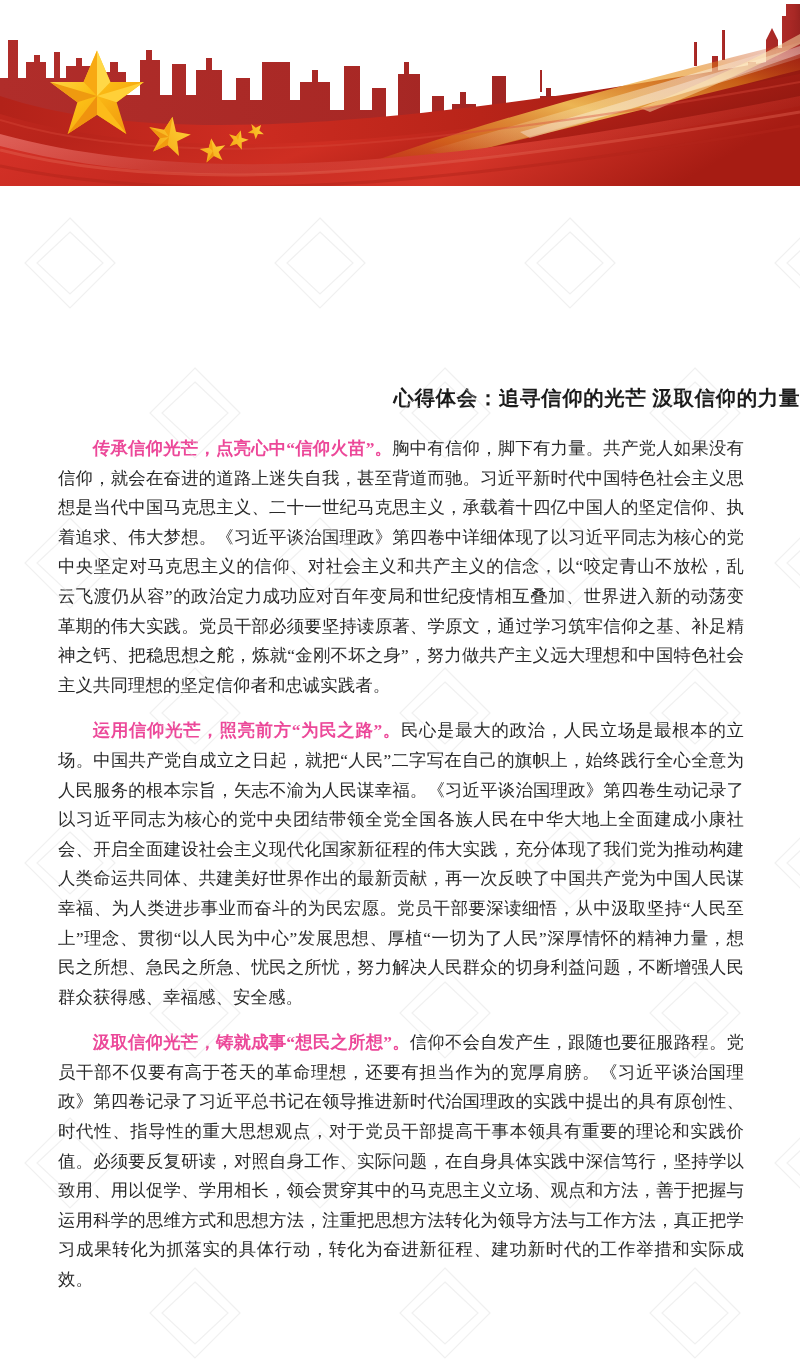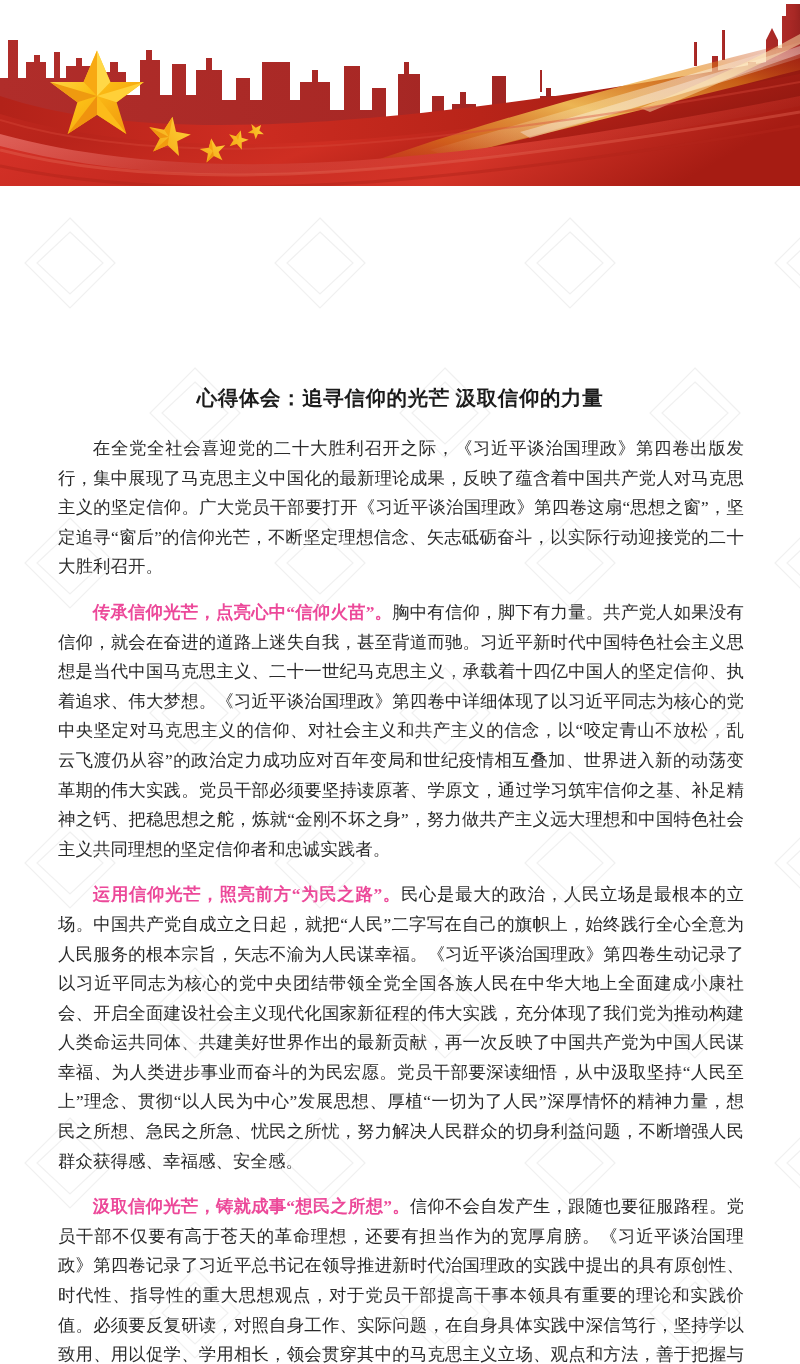--- a/index.html
+++ b/index.html
@@ -35,21 +35,21 @@
   #watermark {
     position: absolute;
     left: 0; top: 188px;
     width: 800px; height: 1176px;
     pointer-events: none;
     opacity: 0.50;
     z-index: 3;
   }
 
   #page-title {
-    text-align: center;
+    text-align: right;
     font-size: 20.5px;
     font-weight: bold;
     color: #1b1b1b;
     letter-spacing: 0.6px;
     margin: 0;
     padding-top: 196px;
     font-family: "Liberation Serif", "DejaVu Serif", serif;
     position: relative;
     z-index: 2;
   }
@@ -251,23 +251,20 @@
   </defs>
   <rect x="0" y="0" width="800" height="1176" fill="url(#wmPat)"></rect>
 </svg>
 
 <div id="doc">
 
   <h1 id="page-title">心得体会：追寻信仰的光芒 汲取信仰的力量</h1>
 
   <div id="article">
 
-    <p class="para">
-      <span class="lead"></span><span>在全党全社会喜迎党的二十大胜利召开之际，《习近平谈治国理政》第四卷出版发行，集中展现了马克思主义中国化的最新理论成果，反映了蕴含着中国共产党人对马克思主义的坚定信仰。广大党员干部要打开《习近平谈治国理政》第四卷这扇“思想之窗”，坚定追寻“窗后”的信仰光芒，不断坚定理想信念、矢志砥砺奋斗，以实际行动迎接党的二十大胜利召开。</span>
-    </p>
 
     <p class="para">
       <span class="lead">传承信仰光芒，点亮心中“信仰火苗”。</span><span>胸中有信仰，脚下有力量。共产党人如果没有信仰，就会在奋进的道路上迷失自我，甚至背道而驰。习近平新时代中国特色社会主义思想是当代中国马克思主义、二十一世纪马克思主义，承载着十四亿中国人的坚定信仰、执着追求、伟大梦想。《习近平谈治国理政》第四卷中详细体现了以习近平同志为核心的党中央坚定对马克思主义的信仰、对社会主义和共产主义的信念，以“咬定青山不放松，乱云飞渡仍从容”的政治定力成功应对百年变局和世纪疫情相互叠加、世界进入新的动荡变革期的伟大实践。党员干部必须要坚持读原著、学原文，通过学习筑牢信仰之基、补足精神之钙、把稳思想之舵，炼就“金刚不坏之身”，努力做共产主义远大理想和中国特色社会主义共同理想的坚定信仰者和忠诚实践者。</span>
     </p>
 
     <p class="para">
       <span class="lead">运用信仰光芒，照亮前方“为民之路”。</span><span>民心是最大的政治，人民立场是最根本的立场。中国共产党自成立之日起，就把“人民”二字写在自己的旗帜上，始终践行全心全意为人民服务的根本宗旨，矢志不渝为人民谋幸福。《习近平谈治国理政》第四卷生动记录了以习近平同志为核心的党中央团结带领全党全国各族人民在中华大地上全面建成小康社会、开启全面建设社会主义现代化国家新征程的伟大实践，充分体现了我们党为推动构建人类命运共同体、共建美好世界作出的最新贡献，再一次反映了中国共产党为中国人民谋幸福、为人类进步事业而奋斗的为民宏愿。党员干部要深读细悟，从中汲取坚持“人民至上”理念、贯彻“以人民为中心”发展思想、厚植“一切为了人民”深厚情怀的精神力量，想民之所想、急民之所急、忧民之所忧，努力解决人民群众的切身利益问题，不断增强人民群众获得感、幸福感、安全感。</span>
     </p>
 
     <p class="para tight">

